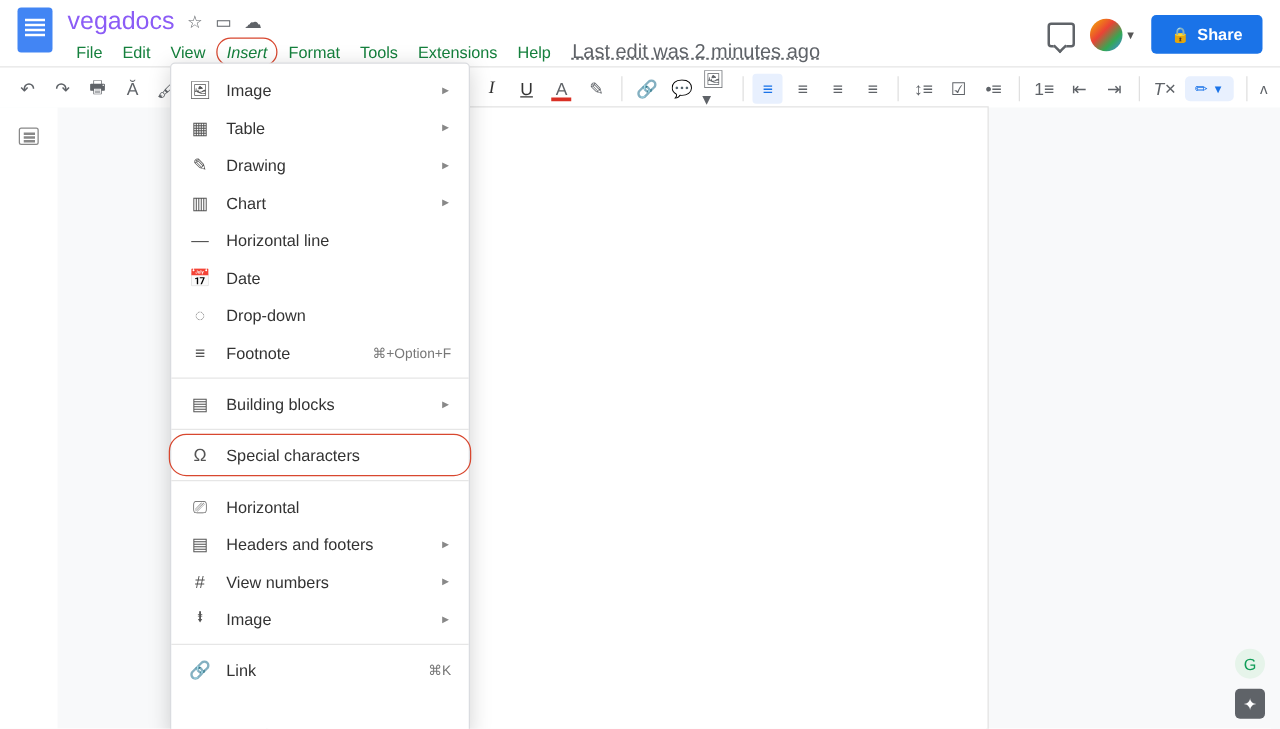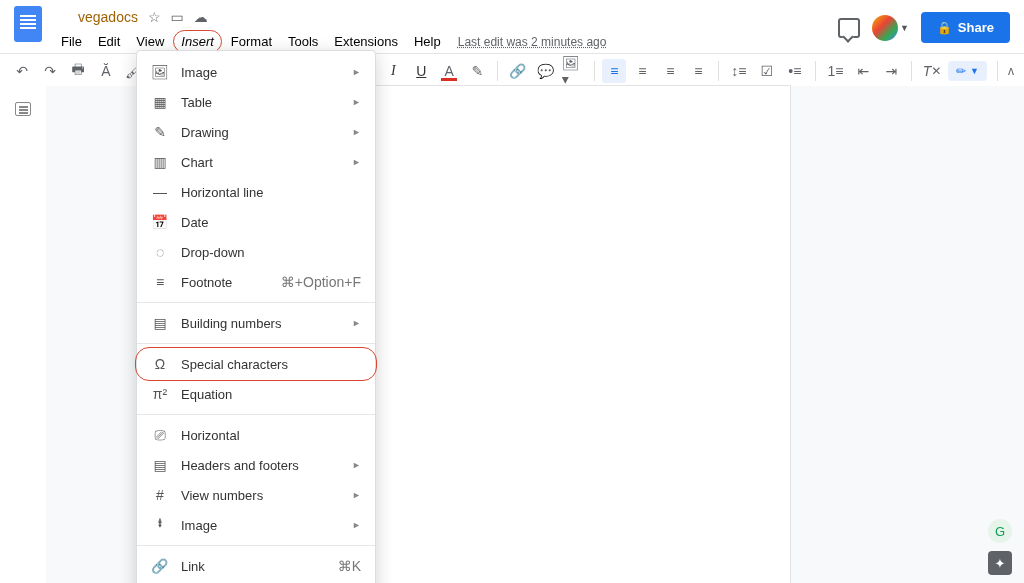--- a/index.html
+++ b/index.html
@@ -4,26 +4,26 @@
 <style>
 * { margin: 0; padding: 0; box-sizing: border-box; font-family: Arial, "Helvetica Neue", sans-serif; }
 body { background: #fff; width: 1024px; height: 583px; overflow: hidden; position: relative; user-select: none; }
 
 
 .hdr { display: flex; align-items: flex-start; padding: 6px 14px 0 14px; }
 .doc-icon { width: 28px; height: 36px; background: #4285f4; border-radius: 3px; margin-right: 12px; position: relative; }
 .doc-icon::after { content:""; position:absolute; left:6px; top:9px; width:16px; height:2px; background:#fff; box-shadow:0 4px 0 #fff,0 8px 0 #fff,0 12px 0 #fff; }
 .hdr-main { flex:1; }
 .hdr-top { display:flex; align-items:center; gap:10px; height:22px; }
-.doc-title { font-size:14px; color:#a16207;margin-left:24px; }
+.doc-title { font-size:20px; color:#8b5cf6; }
 .hdr-top .ti { color:#5f6368; font-size:14px; }
 .menubar { display:flex; gap:2px; margin-top:2px; align-items:center; }
-.menuitem { font-size:13px; color:#000000; padding:3px 7px; border-radius:12px; white-space:nowrap; cursor:pointer; }
+.menuitem { font-size:13px; color:#15803d; padding:3px 7px; border-radius:12px; white-space:nowrap; cursor:pointer; }
 .menuitem.active { border:1.5px solid #d8472f; border-radius:12px;font-style:italic; }
-.last-edit { font-size:12px; color:#5f6368; text-decoration:underline dotted; margin-left:8px; cursor:pointer; }
+.last-edit { font-size:16px; color:#5f6368; text-decoration:underline dotted; margin-left:8px; cursor:pointer; }
 
 .hdr-right { display:flex; align-items:center; gap:12px; padding-top:6px; }
 .comments-icon { width:22px; height:20px; border:2px solid #5f6368; border-radius:3px; position:relative; }
 .comments-icon::after { content:""; position:absolute; left:4px; bottom:-5px; width:6px; height:6px; background:#fff; border-right:2px solid #5f6368; border-bottom:2px solid #5f6368; transform:rotate(45deg); }
 .avatar { width:26px; height:26px; border-radius:50%; background:linear-gradient(135deg,#f4b400 0%,#ea4335 40%,#34a853 70%,#4285f4 100%); position:relative; }
 .avatar-caret { font-size:9px; color:#555; }
 .share-btn { background:#1a73e8; color:#fff; font-size:13px; font-weight:600; padding:8px 16px; border-radius:4px; display:flex; align-items:center; gap:6px; cursor:pointer; }
 .share-btn .lock { font-size:12px; }
 
 
@@ -47,21 +47,21 @@
 .outline-icon { width:16px; height:14px; border:1.5px solid #888; border-radius:2px; position:relative; }
 .outline-icon::after{ content:""; position:absolute; left:3px; top:3px; width:9px; height:1.5px; background:#888; box-shadow:0 3px 0 #888,0 6px 0 #888; }
 .page { position:absolute; left:214px; top:0; width:576px; height:760px; background:#fff; box-shadow:0 0 0 1px #e2e2e2; }
 
 
 .dd { position:absolute; left:136px; top:50px; width:240px; background:#fff; border:1px solid #dadce0; border-radius:4px; box-shadow:0 4px 18px rgba(0,0,0,.18); padding:6px 0; z-index:50; }
 .dd-row { display:flex; align-items:center; height:30px; padding:0 14px; gap:12px; font-size:13px; color:#333; cursor:pointer; position:relative; }
 .dd-row.disabled { color:#b5b5b5; cursor:default; }
 .dd-ico { width:18px; text-align:center; color:#555; font-size:14px; }
 .dd-sub { margin-left:auto; color:#888; font-size:9px; }
-.dd-sc { margin-left:auto; color:#777; font-size:14px; }
+.dd-sc { margin-left:auto; color:#777; font-size:11px; }
 .dd-sep { height:1px; background:#e6e6e6; margin:5px 0; }
 .dd-row.highlight::before { content:""; position:absolute; left:-2px; right:-2px; top:-2px; bottom:-2px; border:1.7px solid #d8472f; border-radius:14px; pointer-events:none; }
 
 
 .fab { position:absolute; right:12px; width:24px; height:24px; border-radius:50%; display:flex; align-items:center; justify-content:center; font-size:13px; }
 .fab.g { bottom:40px; background:#e6f4ea; color:#0f9d58; }
 .fab.e { bottom:8px; background:#5f6368; color:#fff; border-radius:4px; }
 </style>
 </head>
 <body>
@@ -194,32 +194,28 @@
       <span>Drop-down</span>
     </div>
     <div class="dd-row">
       <span class="dd-ico">≡</span>
       <span>Footnote</span>
       <span class="dd-sc">⌘+Option+F</span>
     </div>
     <div class="dd-sep"></div>
     <div class="dd-row">
       <span class="dd-ico">▤</span>
-      <span>Building numbers</span>
+      <span>Building blocks</span>
       <span class="dd-sub">►</span>
     </div>
     <div class="dd-sep"></div>
     <div class="dd-row highlight">
       <span class="dd-ico">Ω</span>
       <span>Special characters</span>
     </div>
-    <div class="dd-row">
-      <span class="dd-ico">π²</span>
-      <span>Equation</span>
-    </div>
     <div class="dd-sep"></div>
     <div class="dd-row">
       <span class="dd-ico">⎚</span>
       <span>Horizontal</span>
     </div>
     <div class="dd-row">
       <span class="dd-ico">▤</span>
       <span>Headers and footers</span>
       <span class="dd-sub">►</span>
     </div>

